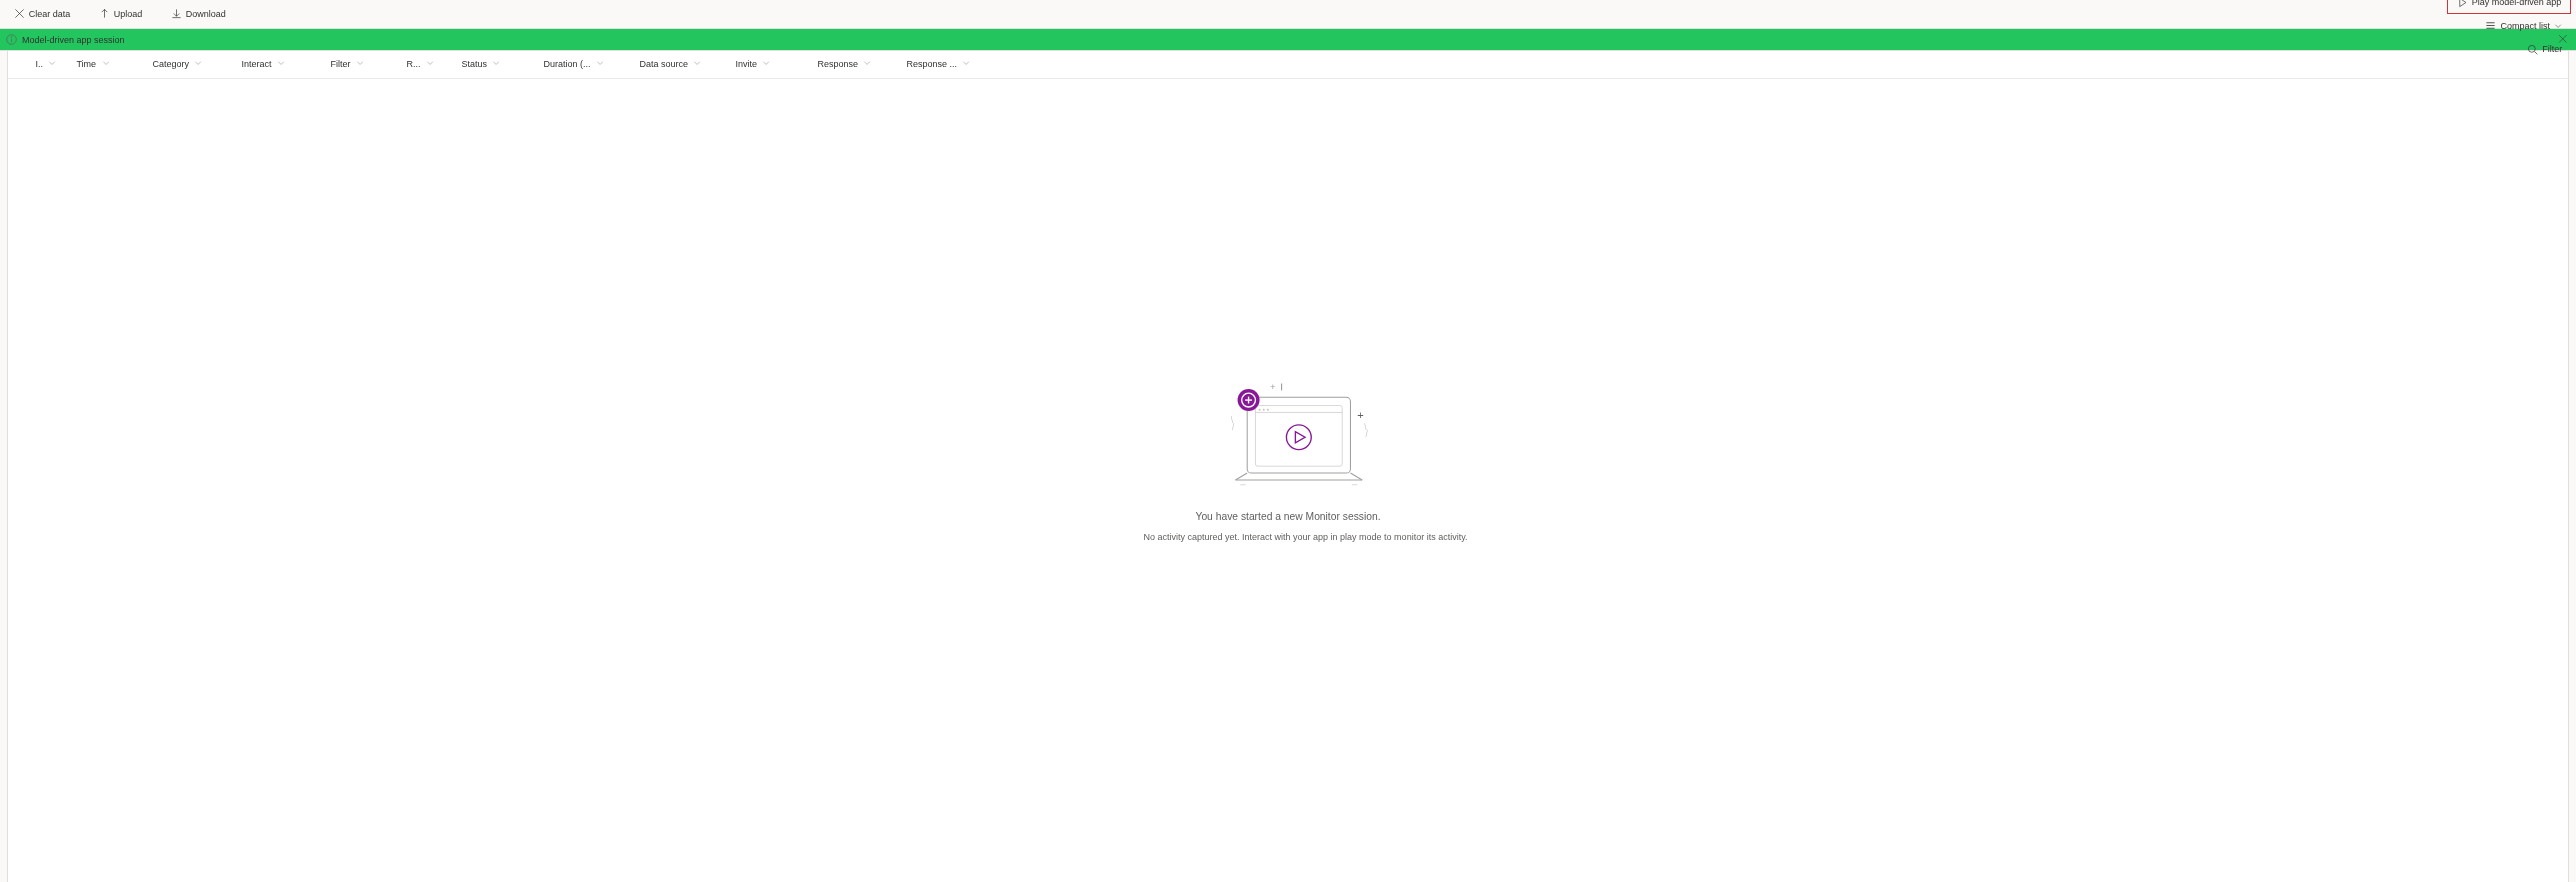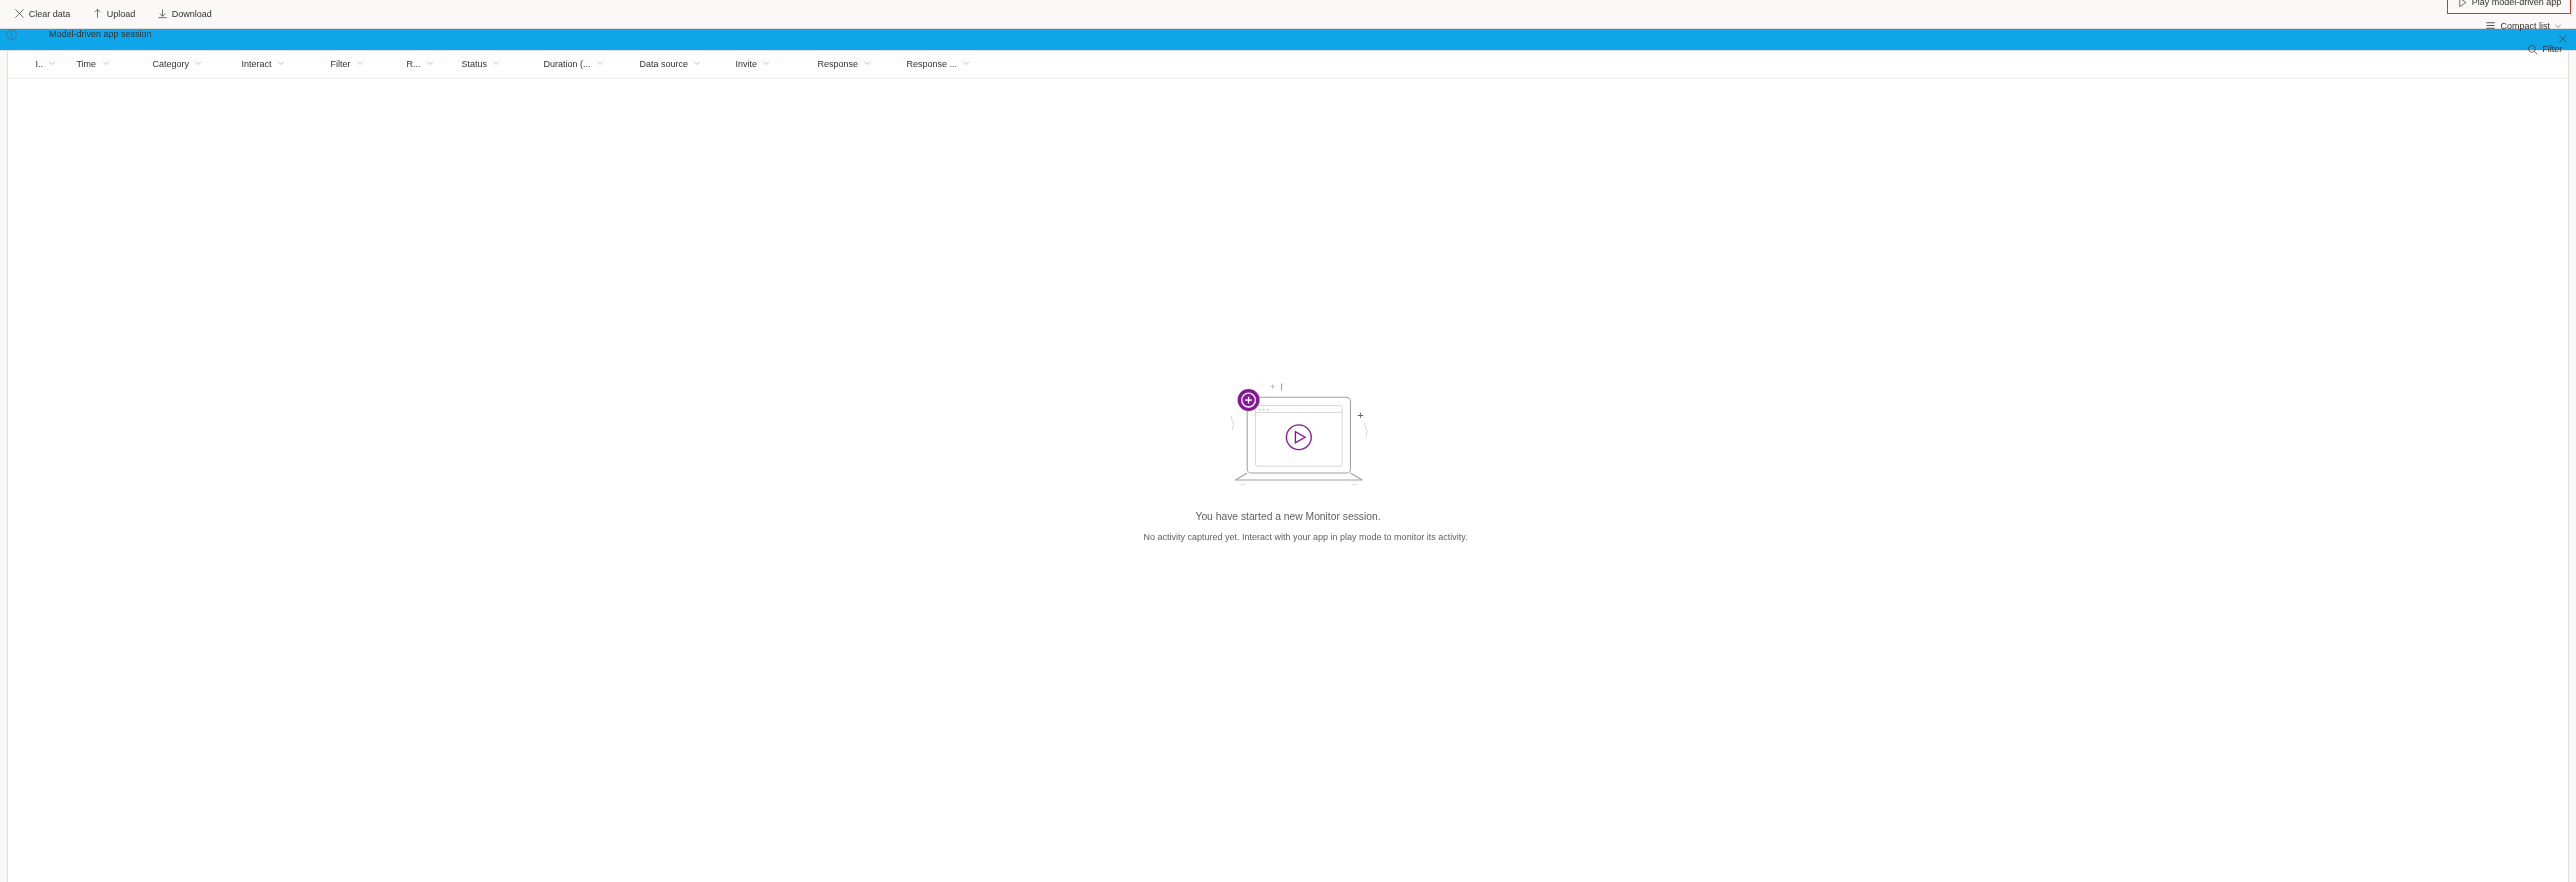--- a/index.html
+++ b/index.html
@@ -14,45 +14,44 @@
     overflow: hidden;
   }
   .toolbar {
     display: flex;
     align-items: center;
     height: 29px;
     padding: 0 5.5px;
     border-bottom: 0.7px solid #e1dfdd;
     background: #faf9f8;
   }
-  .tool-left { display:flex; align-items:flex-start; gap:5px; }
+  .tool-left { display:flex; align-items:flex-start; gap:12px; }
   .tool-right { display:flex; align-items:flex-end; gap:0; margin-left:auto;flex-direction:column; }
   .tool-btn {
     display: inline-flex;
     align-items:center;
     gap:4.1px;
     padding: 0 8.2px;
     height: 23.4px;
     background:none; border:none;
     font: inherit; color:#323130;
     cursor:pointer;
     white-space: nowrap;
   }
   .tool-icon { width:11px; height:11px; display:inline-flex; align-items:center; justify-content:center; color:#323130; stroke:#323130; }
   .play-highlight { border:0.7px solid #d13438;margin-left:11px; }
   .chev-down { width:8.2px; height:8.2px; color:#605e5c; }
   .subbar {
-    display:flex; 
+    display:flex; align-items:center;
     height:22px;
     padding:0 5.5px;
     border-bottom:0.7px solid #e1dfdd;
-    background:#0ea5e9;
+    background:#22c55e;
     font-size:9px;
     color:#323130;
-    gap:27px;
   }
   .subbar .info-icon { width:11px;height:11px;margin-right:5.5px;color:#605e5c; }
   .subbar-close { margin-left:auto; background:none;border:none;cursor:pointer;padding:2.7px;color:#605e5c; }
   .content {
     display:flex; flex-direction:column;
     background:#fff;
     height: calc(100% - 29px - 22px);
     margin:0 6.9px 6.9px 6.9px;
     border:0.7px solid #e1dfdd;
     border-top:none;

